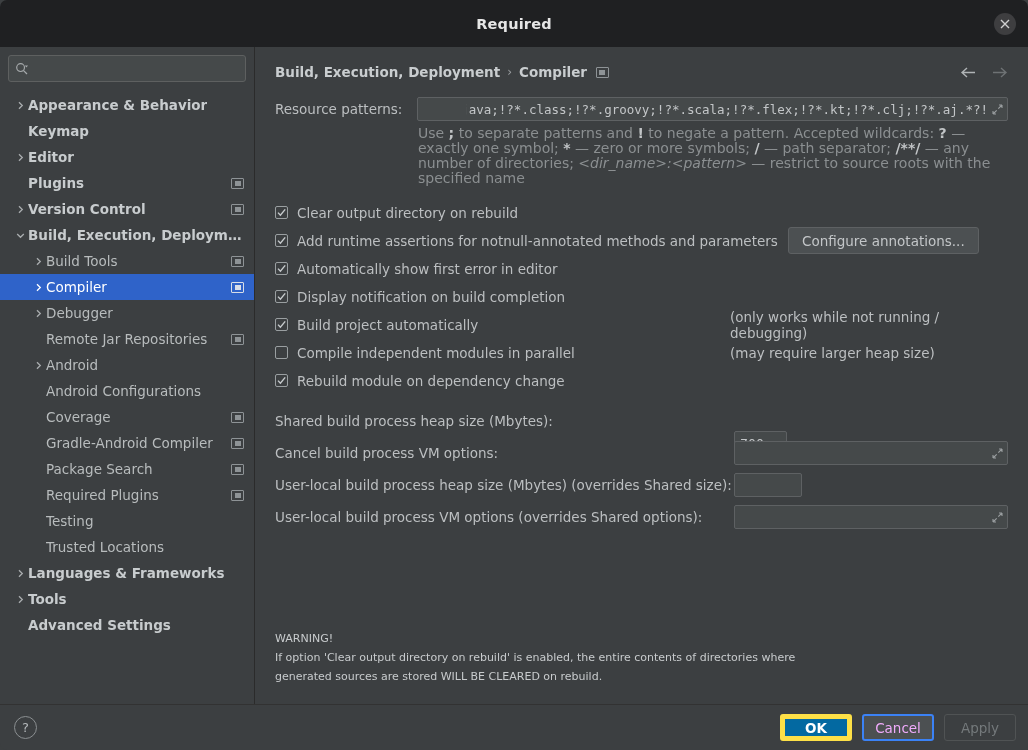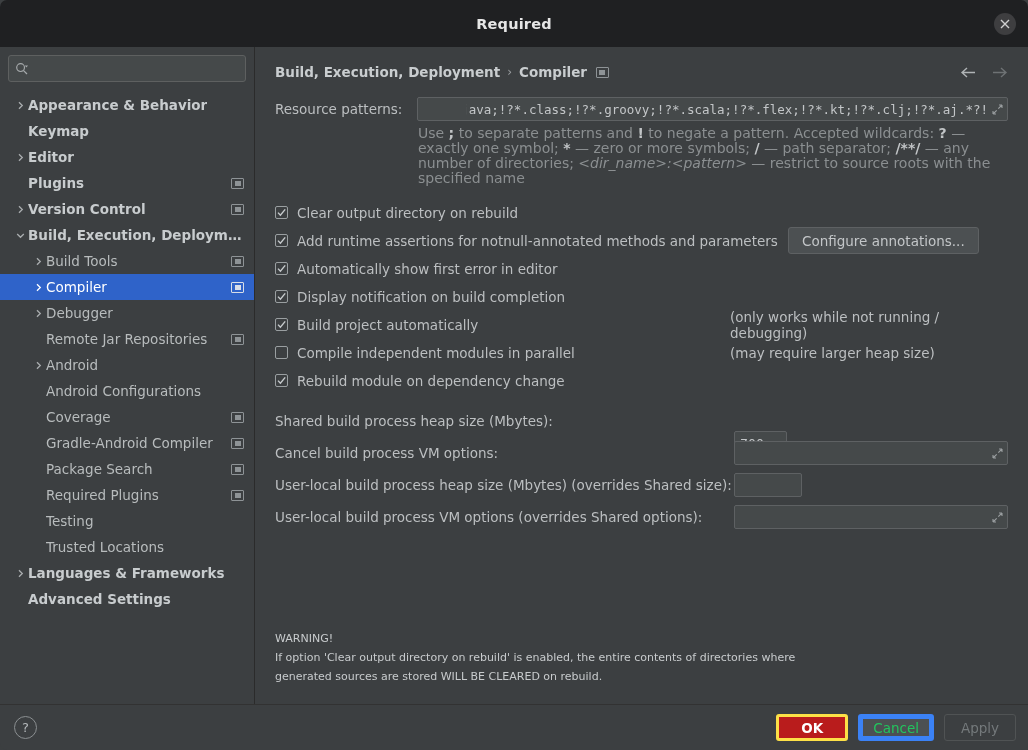--- a/index.html
+++ b/index.html
@@ -269,25 +269,25 @@
   .fbtn {
     height: 27px; min-width: 72px;
     border-radius: 3px;
     font-size: 13.5px;
     display: flex; align-items: center; justify-content: center;
     cursor: pointer;
     box-sizing: border-box;
     padding: 0 10px;
   }
   .fbtn.primary {
-    background: #b91c1c; border: 3px solid #fde047;
+    background: #0369a1; border: 5px solid #fde047;
     color: #ffffff; font-weight: bold;
   }
   .fbtn.normal {
-    background: #4c5052; border: 5px solid #3b82f6; color: #22c55e;
+    background: #4c5052; border: 2px solid #3b82f6; color: #f0abfc;
   }
   .fbtn.disabled {
     background: #3c3f41; border: 1px solid #505354; color: #74797b;
   }
 </style>
 </head>
 <body>
 
 <div class="dialog">
 
@@ -434,20 +434,28 @@
           <div class="tree-item lvl1 noarrow">
             <span class="tree-label">Trusted Locations</span>
           </div>
           <div class="tree-item lvl0 top">
             <span class="arrow">
               <svg width="9" height="9" viewBox="0 0 9 9">
                 <path d="M3 1.2 L6.3 4.5 L3 7.8" stroke="#a9adaf" stroke-width="1.3" fill="none"></path>
               </svg>
             </span>
             <span class="tree-label">Languages &amp; Frameworks</span>
+          </div>
+          <div class="tree-item lvl0 top">
+            <span class="arrow">
+              <svg width="9" height="9" viewBox="0 0 9 9">
+                <path d="M3 1.2 L6.3 4.5 L3 7.8" stroke="#a9adaf" stroke-width="1.3" fill="none"></path>
+              </svg>
+            </span>
+            <span class="tree-label">Tools</span>
           </div>
           <div class="tree-item lvl0 top noarrow">
             <span class="tree-label">Advanced Settings</span>
           </div>
         </div>
     </div>
 
     <div class="content">
 
       <div class="breadcrumb-row">

